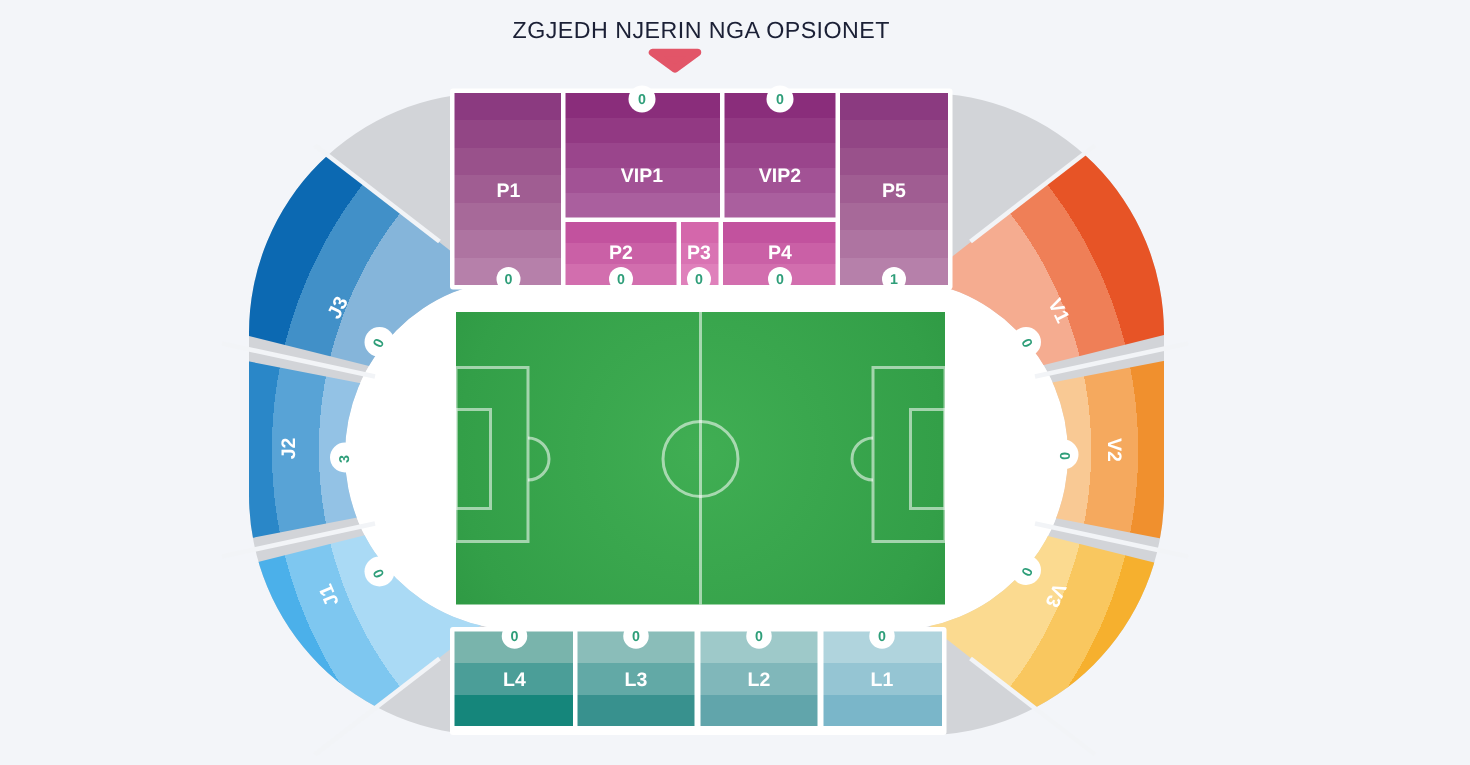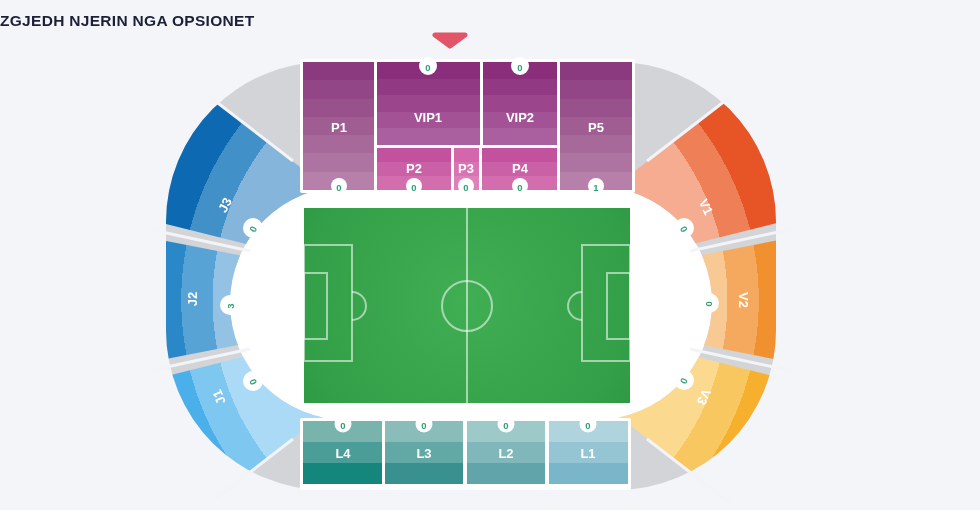--- a/index.html
+++ b/index.html
@@ -1,19 +1,19 @@
 <!DOCTYPE html>
 <html><head>
 <meta charset="utf-8">
 <style>
   html,body{margin:0;padding:0;}
   body{font-family:"Liberation Sans",sans-serif;}
   .page{position:relative;width:980px;height:510px;background:#f3f5f9;overflow:hidden;}
-  .title{position:absolute;top:12px;left:0;width:935px;
-         font-size:15.5px;font-weight:bold;color:#1b2036;letter-spacing:.3px;}
+  .title{position:absolute;top:12px;left:0;width:935px;text-align:center;
+         font-size:15.5px;font-weight:normal;color:#1b2036;letter-spacing:.3px;}
   .arrow{position:absolute;left:431px;top:32px;}
   svg text{font-family:"Liberation Sans",sans-serif;}
   .sec-label{font-size:13px;font-weight:bold;fill:#ffffff;text-anchor:middle;}
   .badge-num{font-size:9.5px;font-weight:bold;fill:#2e9e79;text-anchor:middle;}
   .stadium{position:absolute;left:0;top:0;}
 </style>
 </head>
 <body>
 
 <div class="page">

